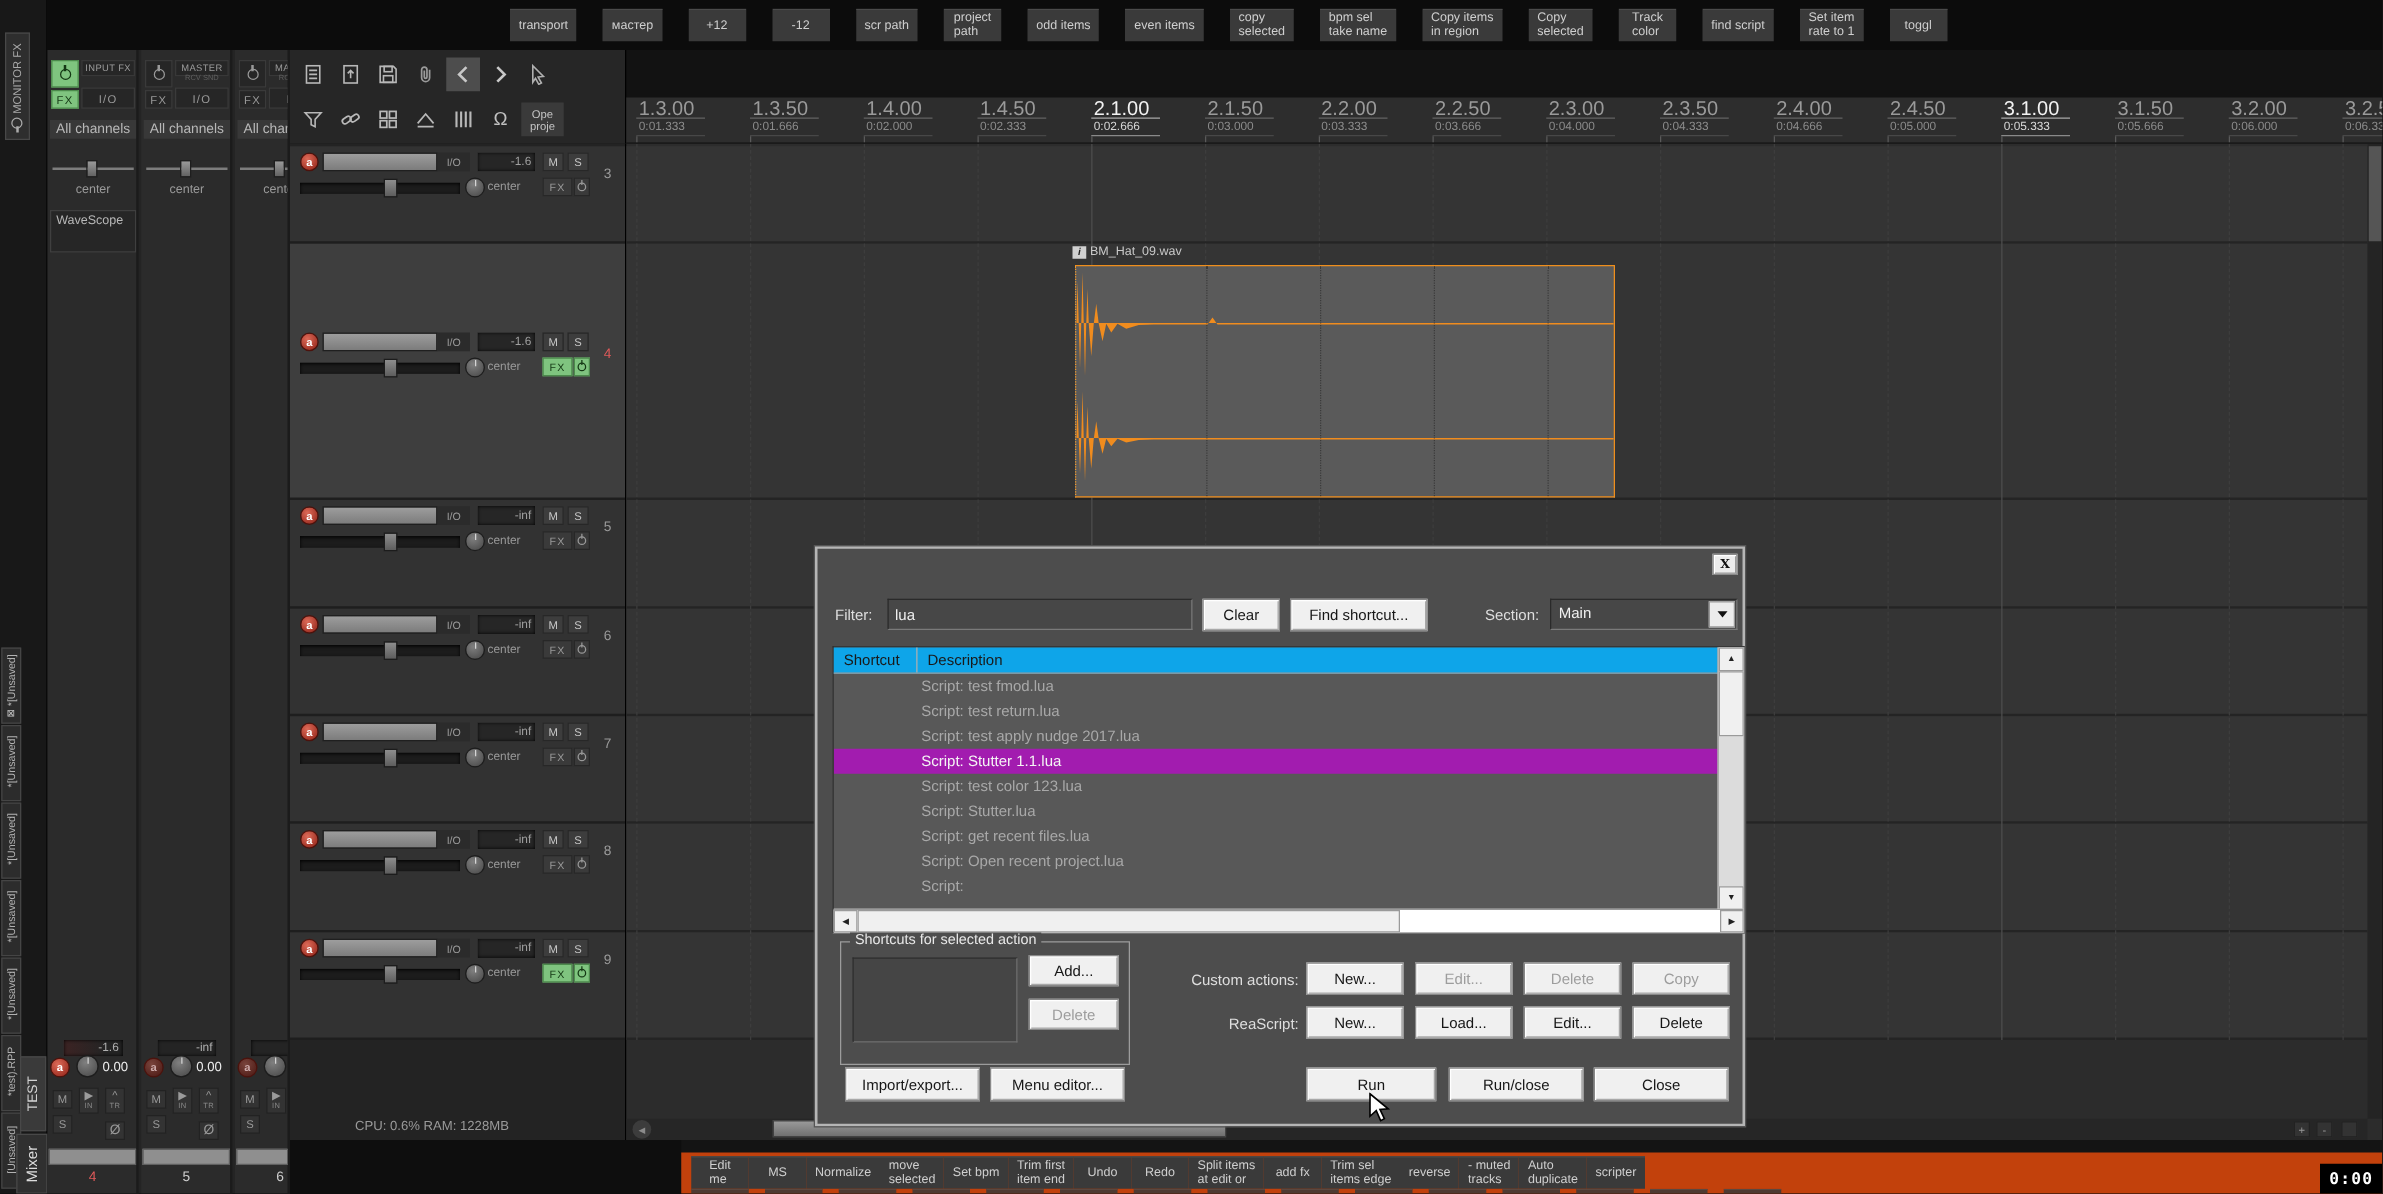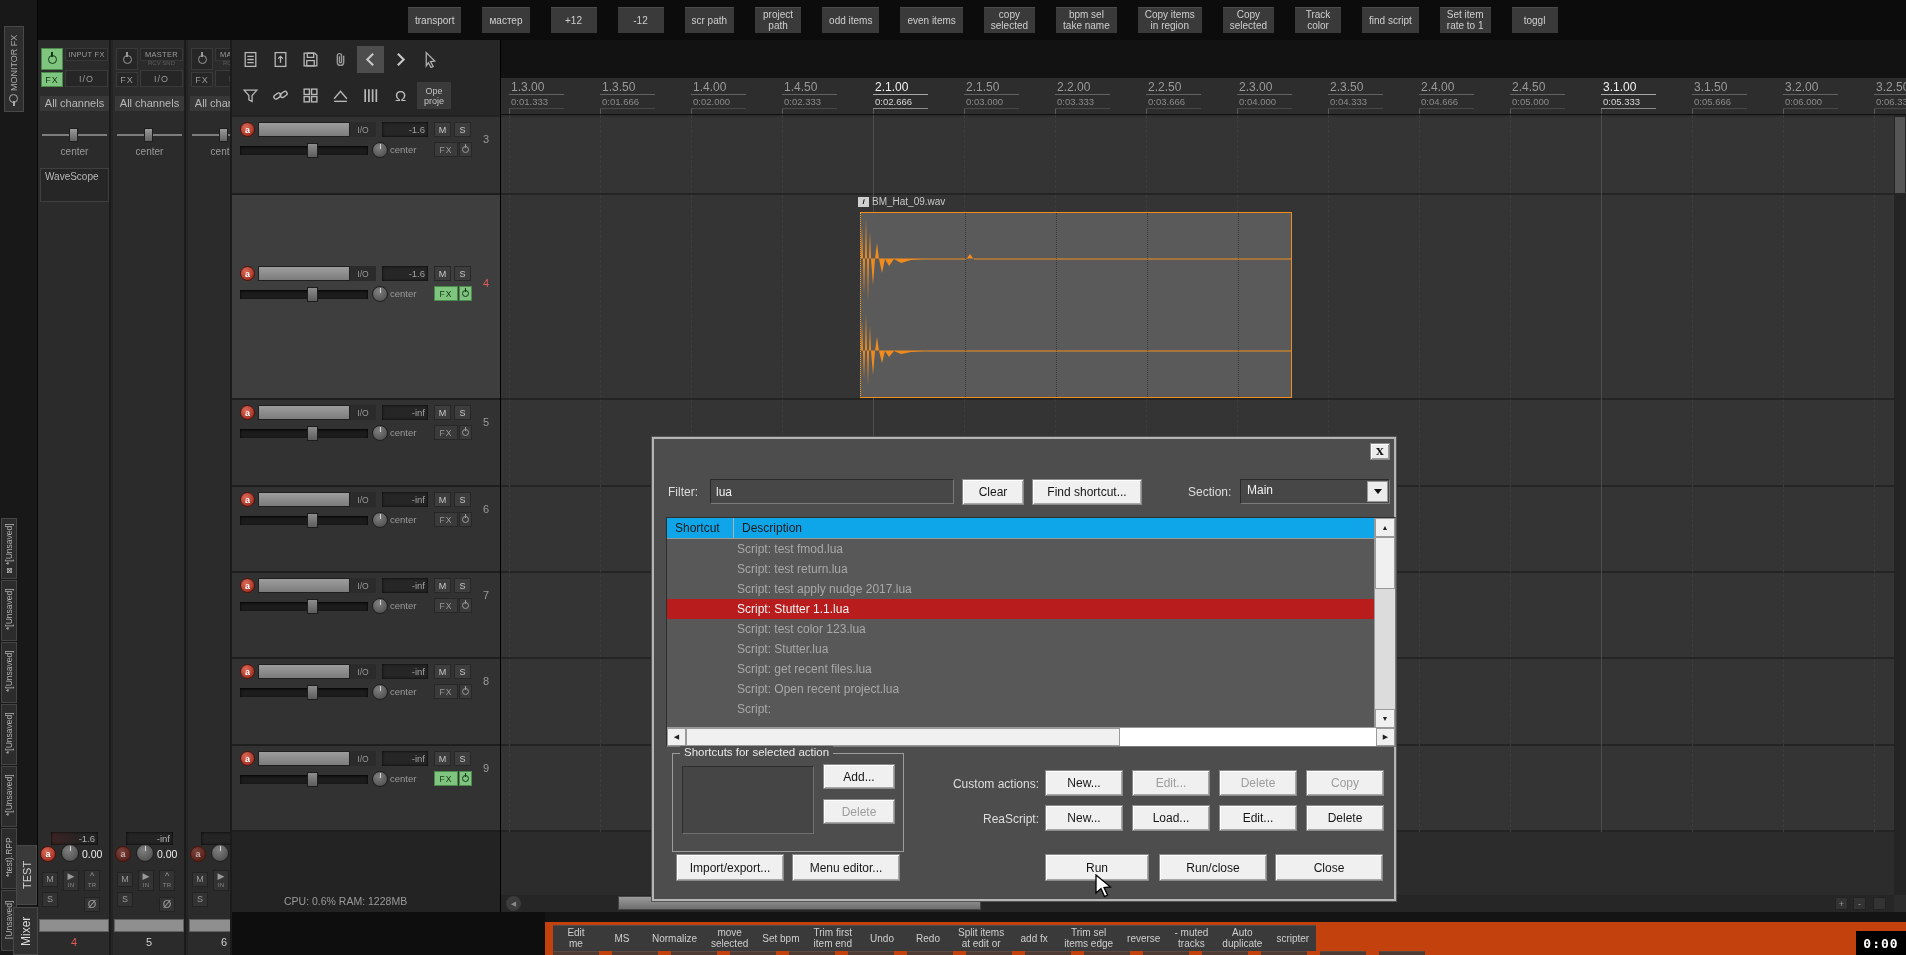--- a/index.html
+++ b/index.html
@@ -3,21 +3,21 @@
 <meta charset="utf-8">
 <style>
   *{margin:0;padding:0;box-sizing:border-box}
   body{background:#000}
   #root{position:relative;width:1906px;height:955px;background:#141414;overflow:hidden;
         font-family:"Liberation Sans","DejaVu Sans",sans-serif;color:#ccc;font-size:11px}
 
   
   .topbar{position:absolute;left:0;top:0;width:1906px;height:40px;background:#0c0c0c;
           display:flex;align-items:center;gap:21px;padding-left:408px}
-  .tbtn,.bbtn{background:#3a3a3a;color:#cfcfcf;font-size:10px;line-height:11px;text-align:center;
+  .tbtn,.bbtn{background:#3a3a3a;color:#cfcfcf;font-size:10px;line-height:11px;
         padding:2px 7px;white-space:pre-line;min-width:46px;height:26px;flex:none;
         display:flex;align-items:center;justify-content:center;box-shadow:inset 0 1px 0 #4b4b4b}
   .bottombar{position:absolute;left:545px;top:922px;width:1361px;height:33px;background:#c2410c;
           display:flex;align-items:flex-start;padding:3px 0 0 8px}
   .bslv{position:absolute;left:545px;top:951px;width:1361px;height:4px;overflow:hidden;
         display:flex;gap:13px;padding-left:8px;opacity:.85}
   .bottomfill{position:absolute;left:232px;top:912px;width:313px;height:43px;background:#0e0e0e}
   .timebox{position:absolute;left:1856px;top:931px;width:50px;height:24px;background:#000;color:#fff;
         font-family:"DejaVu Sans Mono",monospace;font-size:13px;font-weight:700;
         display:flex;align-items:center;justify-content:center;letter-spacing:1px}
@@ -113,21 +113,21 @@
   .pwb .pico::after{left:2px;top:-3px;height:4px;width:1px}
   .tnum{position:absolute;left:240px;width:28px;text-align:center;font-size:11px;color:#9a9a9a}
   .cpu{position:absolute;left:52px;top:780px;font-size:10.5px;color:#9a9a9a}
 
   
   .rulerwrap{position:absolute;left:500px;top:40px;width:1406px;height:75px;background:#121212;border-left:1px solid #000}
   .ruler{position:absolute;left:0;top:38px;width:1406px;height:37px;background:#2d2d2d;border-bottom:1px solid #101010;
         display:flex;padding-left:8px;overflow:hidden}
   .tick{width:91px;flex:none;padding-top:3px;position:relative}
   .tick::after{content:"";position:absolute;left:0;bottom:0;width:1px;height:5px;background:#5a5a5a}
-  .tick .tb{font-size:12px;color:#9a9a9a;border-bottom:1px solid #636363;width:55px;padding-left:2px;line-height:13px}
+  .tick .tb{font-size:16px;color:#9a9a9a;border-bottom:1px solid #636363;width:55px;padding-left:2px;line-height:13px}
   .tick .tt{font-size:9.5px;color:#8b8b8b;border-bottom:1px solid #474747;width:55px;padding-left:2px;line-height:13px}
   .tick.maj .tb{color:#f2f2f2;border-color:#a8a8a8}
   .tick.maj .tt{color:#d8d8d8;border-color:#8a8a8a}
   .arrange{position:absolute;left:500px;top:115px;width:1406px;height:797px;background:#2c2c2c;border-left:1px solid #000;overflow:hidden}
   .lane{position:absolute;left:0;right:12px;background:#343434;border-bottom:2px solid #242424}
   .grid{position:absolute;left:0;top:0;right:12px;height:717px;display:flex;padding-left:8px;overflow:hidden}
   .gl{width:91px;flex:none;border-left:1px dashed #3d3d3d;height:100%}
   .gl.maj{border-left:1px solid #4d4d4d}
   .mediaitem{position:absolute;left:359px;top:97px;width:432px;height:186px;background:#5a5a5a;
         border:1px solid #ef8e1c;border-left:1px dotted #f59a2a;z-index:2}
@@ -166,21 +166,21 @@
   .dselarrow{position:absolute;right:1px;top:1px;width:21px;height:21px;background:#ececec;border:1px solid #999;
         display:flex;align-items:center;justify-content:center}
   .dselarrow i{width:0;height:0;border:4px solid transparent;border-top:5px solid #111;margin-top:4px}
   .dlist{position:absolute;left:12px;top:78px;width:730px;height:230px;background:#585858;
         border:1px solid;border-color:#2e2e2e #7a7a7a #7a7a7a #2e2e2e}
   .dhead{display:flex;height:21px;background:#0ea5e9;color:#1a1a1a;width:708px;border-bottom:1px solid #9a9a9a}
   .dhead .c1{width:67px;border-right:1px solid #b0b0b0;padding:3px 0 0 8px}
   .dhead .c2{flex:1;padding:3px 0 0 8px}
   .drows{height:188px;overflow:hidden;width:708px}
   .arow{height:20px;line-height:20px;padding-left:70px;color:#a8a8a8;font-size:12px}
-  .arow.sel{background:#b91c1c;color:#f4f4f4}
+  .arow.sel{background:#a21caf;color:#f4f4f4}
   .vsc{position:absolute;right:0;top:0;width:21px;height:210px;background:#dcdcdc;border-left:1px solid #9a9a9a}
   .scb{background:#f0f0f0;border:1px solid #9a9a9a;color:#222;font-size:7px;display:flex;align-items:center;justify-content:center}
   .vsc .up{position:absolute;top:0;left:0;right:0;height:19px}
   .vsc .dn{position:absolute;bottom:0;left:0;right:0;height:19px}
   .vsc .th{position:absolute;top:19px;left:0;right:0;height:52px;background:#f0f0f0;border:1px solid #9a9a9a}
   .hsc{position:absolute;left:0;bottom:0;height:19px;width:728px;background:#fff;border-top:1px solid #9a9a9a;display:flex}
   .hsc .lt,.hsc .rt{width:19px;height:100%;flex:none}
   .hsc .th{width:434px;height:100%;background:#f0f0f0;border:1px solid #9a9a9a;flex:none}
   .hsc .sp{flex:1}
   .gbox{position:absolute;left:18px;top:314px;width:232px;height:99px;border:1px solid #9c9c9c}

